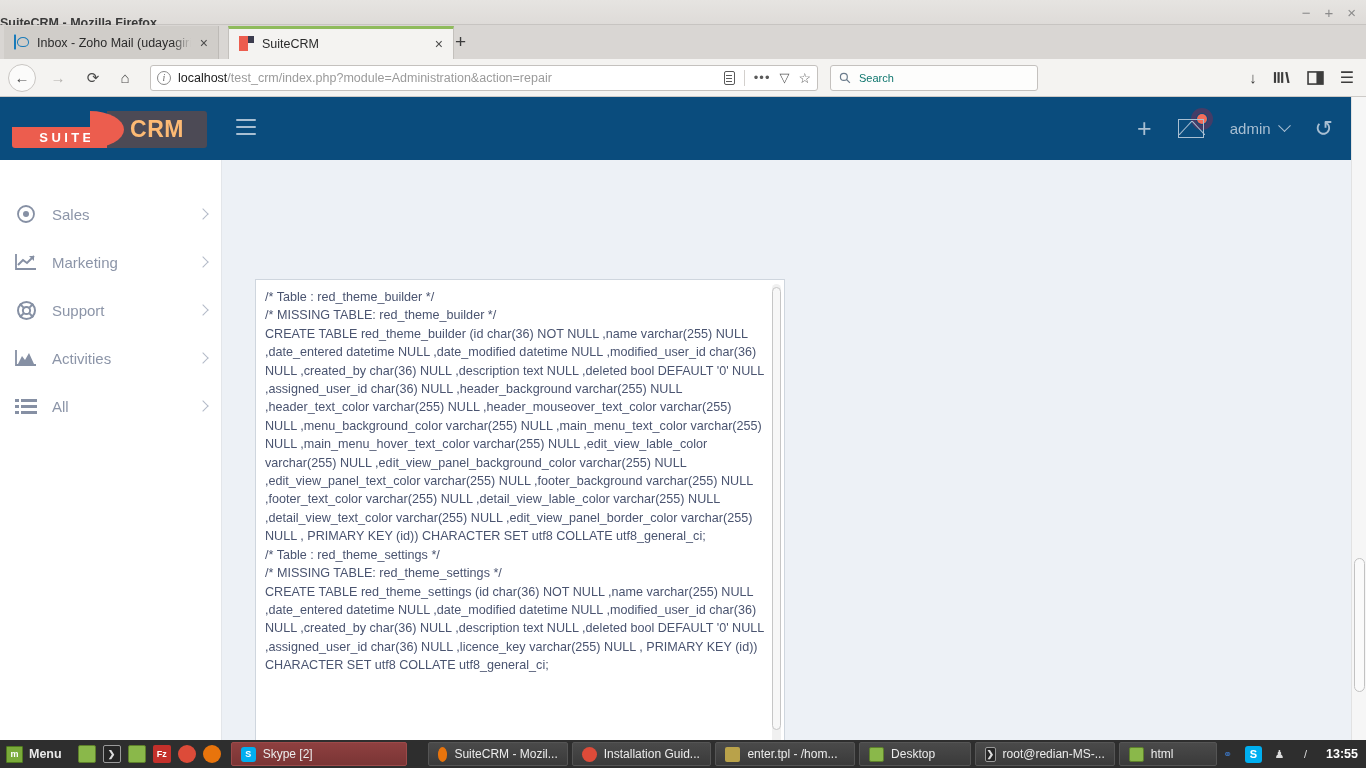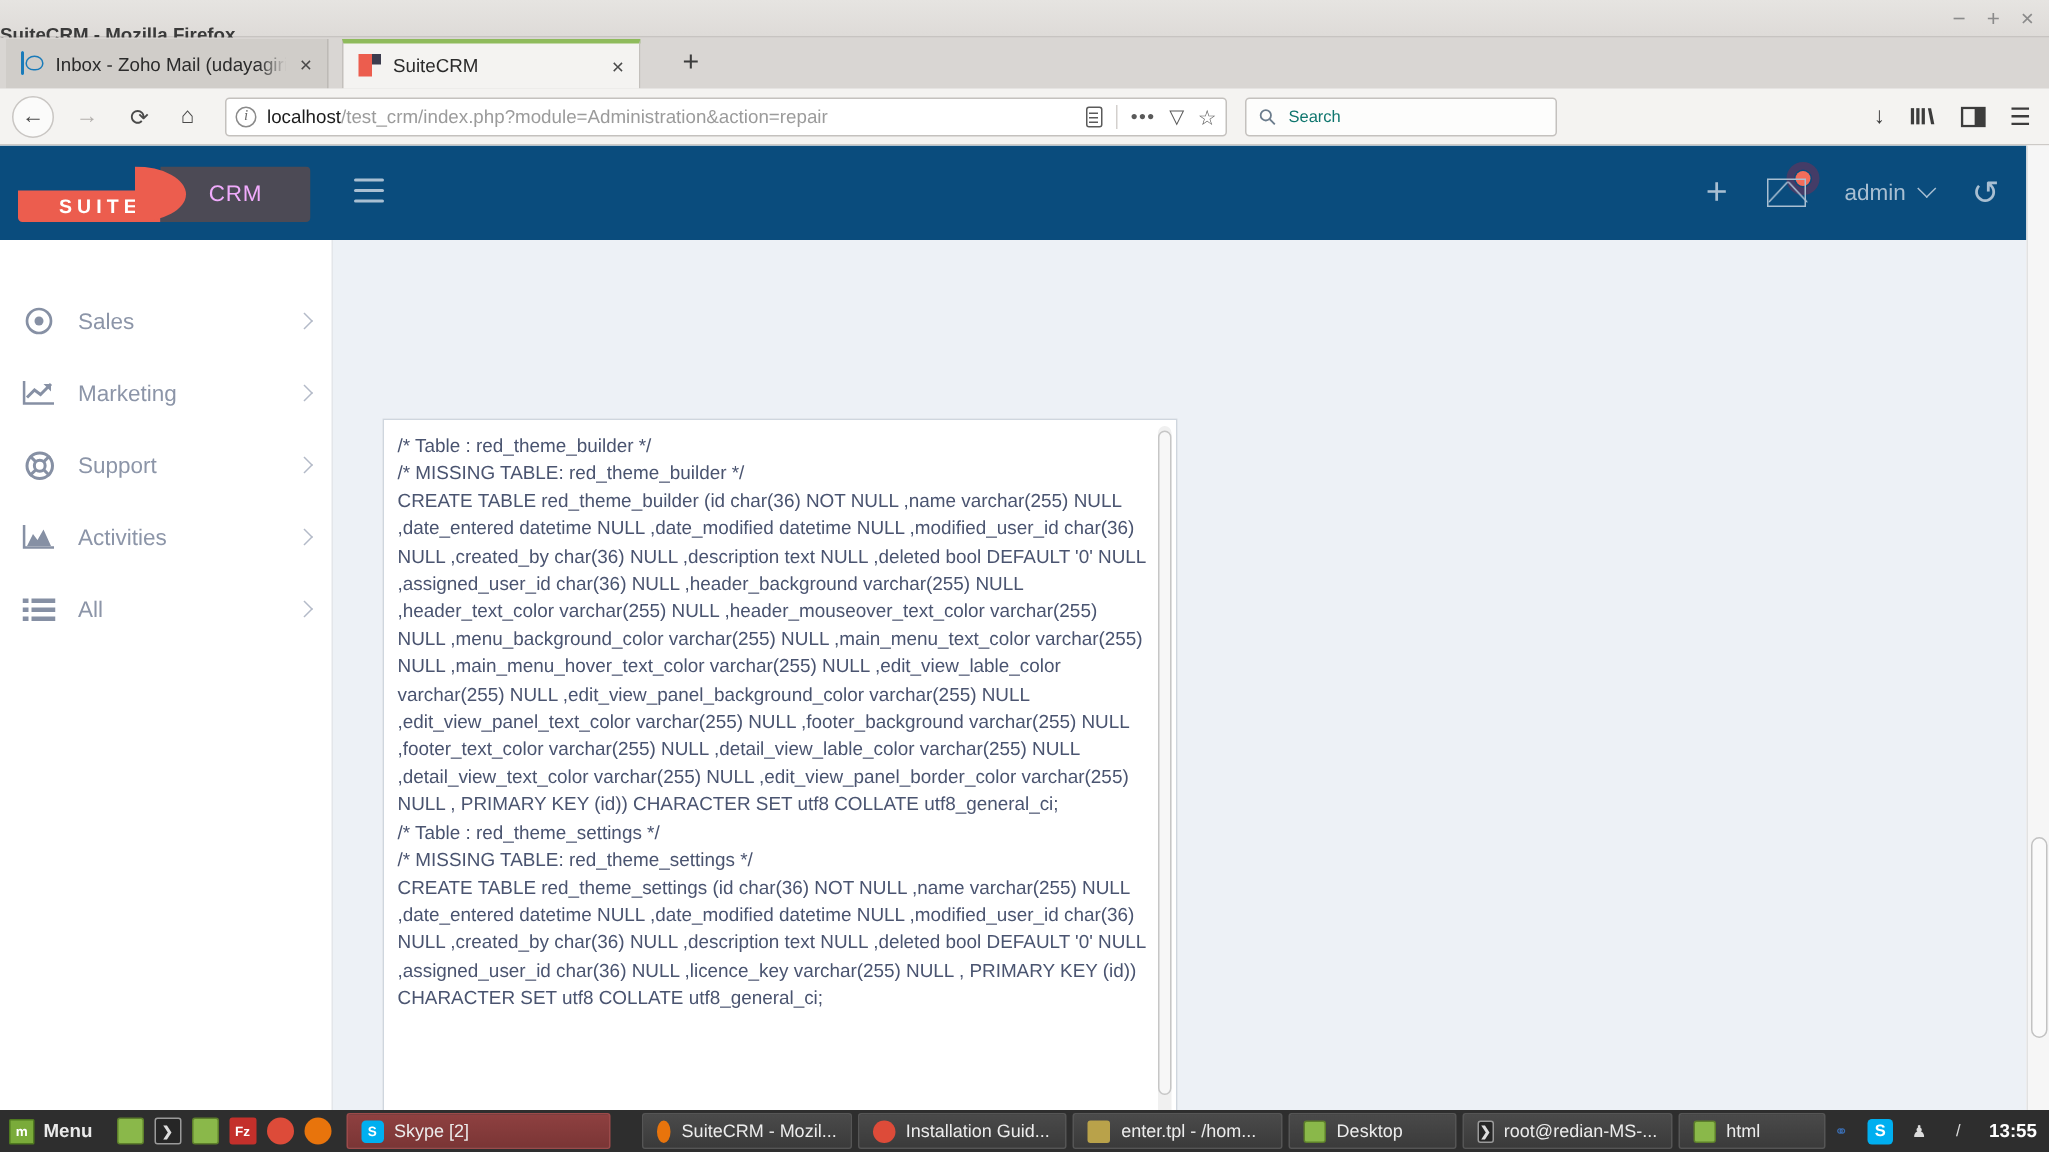--- a/index.html
+++ b/index.html
@@ -35,21 +35,21 @@
     background: #d9d6d3;
   }
   .tab {
     position: absolute; top: 1px; height: 33px;
     display: flex; align-items: center; gap: 7px;
     padding: 0 8px 0 10px;
     font-size: 12.5px; color: #2b2b2b;
   }
   .tab.inactive { left: 4px; width: 215px; background: #d0cdc9; border-right: 1px solid #bdbab6; }
   .tab.active {
-    left: 228px; width: 199px;
+    left: 228px; width: 226px;
     background: #f4f3f1;
     border-top: 3px solid #8fbb5c;
     border-left: 1px solid #c3c0bc; border-right: 1px solid #c3c0bc;
   }
   .tab-favicon { width: 16px; height: 16px; flex: 0 0 16px; position: relative; }
   .zoho-ico {
     width: 16px; height: 16px; border: 1.6px solid #1a7bb9; border-radius: 3px;
     background: #ffffff; position: relative;
   }
   .zoho-ico:after {
@@ -126,23 +126,23 @@
   .logo {
     position: absolute; left: 12px; top: 14px; width: 195px; height: 37px;
     border-radius: 3px; overflow: hidden; display: flex;
   }
   .logo .lsuite {
     width: 95px; background: #ec5d4e; color: #fff;
     display: flex; align-items: center; justify-content: center;
     font-size: 13px; letter-spacing: 3.4px; font-weight: bold; padding-left: 15px; margin-top: 16px;
   }
   .logo .lcrm {
-    flex: 1; background: #4c4a55; color: #f0abfc;
+    flex: 1; background: #4c4a55; color: #fdba74;
     display: flex; align-items: center; justify-content: center;
-    font-size: 15px; font-weight: normal; letter-spacing: .5px;
+    font-size: 23px; font-weight: bold; letter-spacing: .5px;
   }
   .logo .lwedge {
     position: absolute; left: 78px; top: 0; width: 34px; height: 37px;
     background: #ec5d4e; border-radius: 0 100% 100% 0 / 0 50% 50% 0;
   }
   .burger {
     position: absolute; left: 236px; top: 22px; width: 20px; height: 16px;
     display: flex; flex-direction: column; justify-content: space-between; cursor: pointer;
   }
   .burger i { display: block; height: 2px; background: #a9bfd2; border-radius: 1px; }

